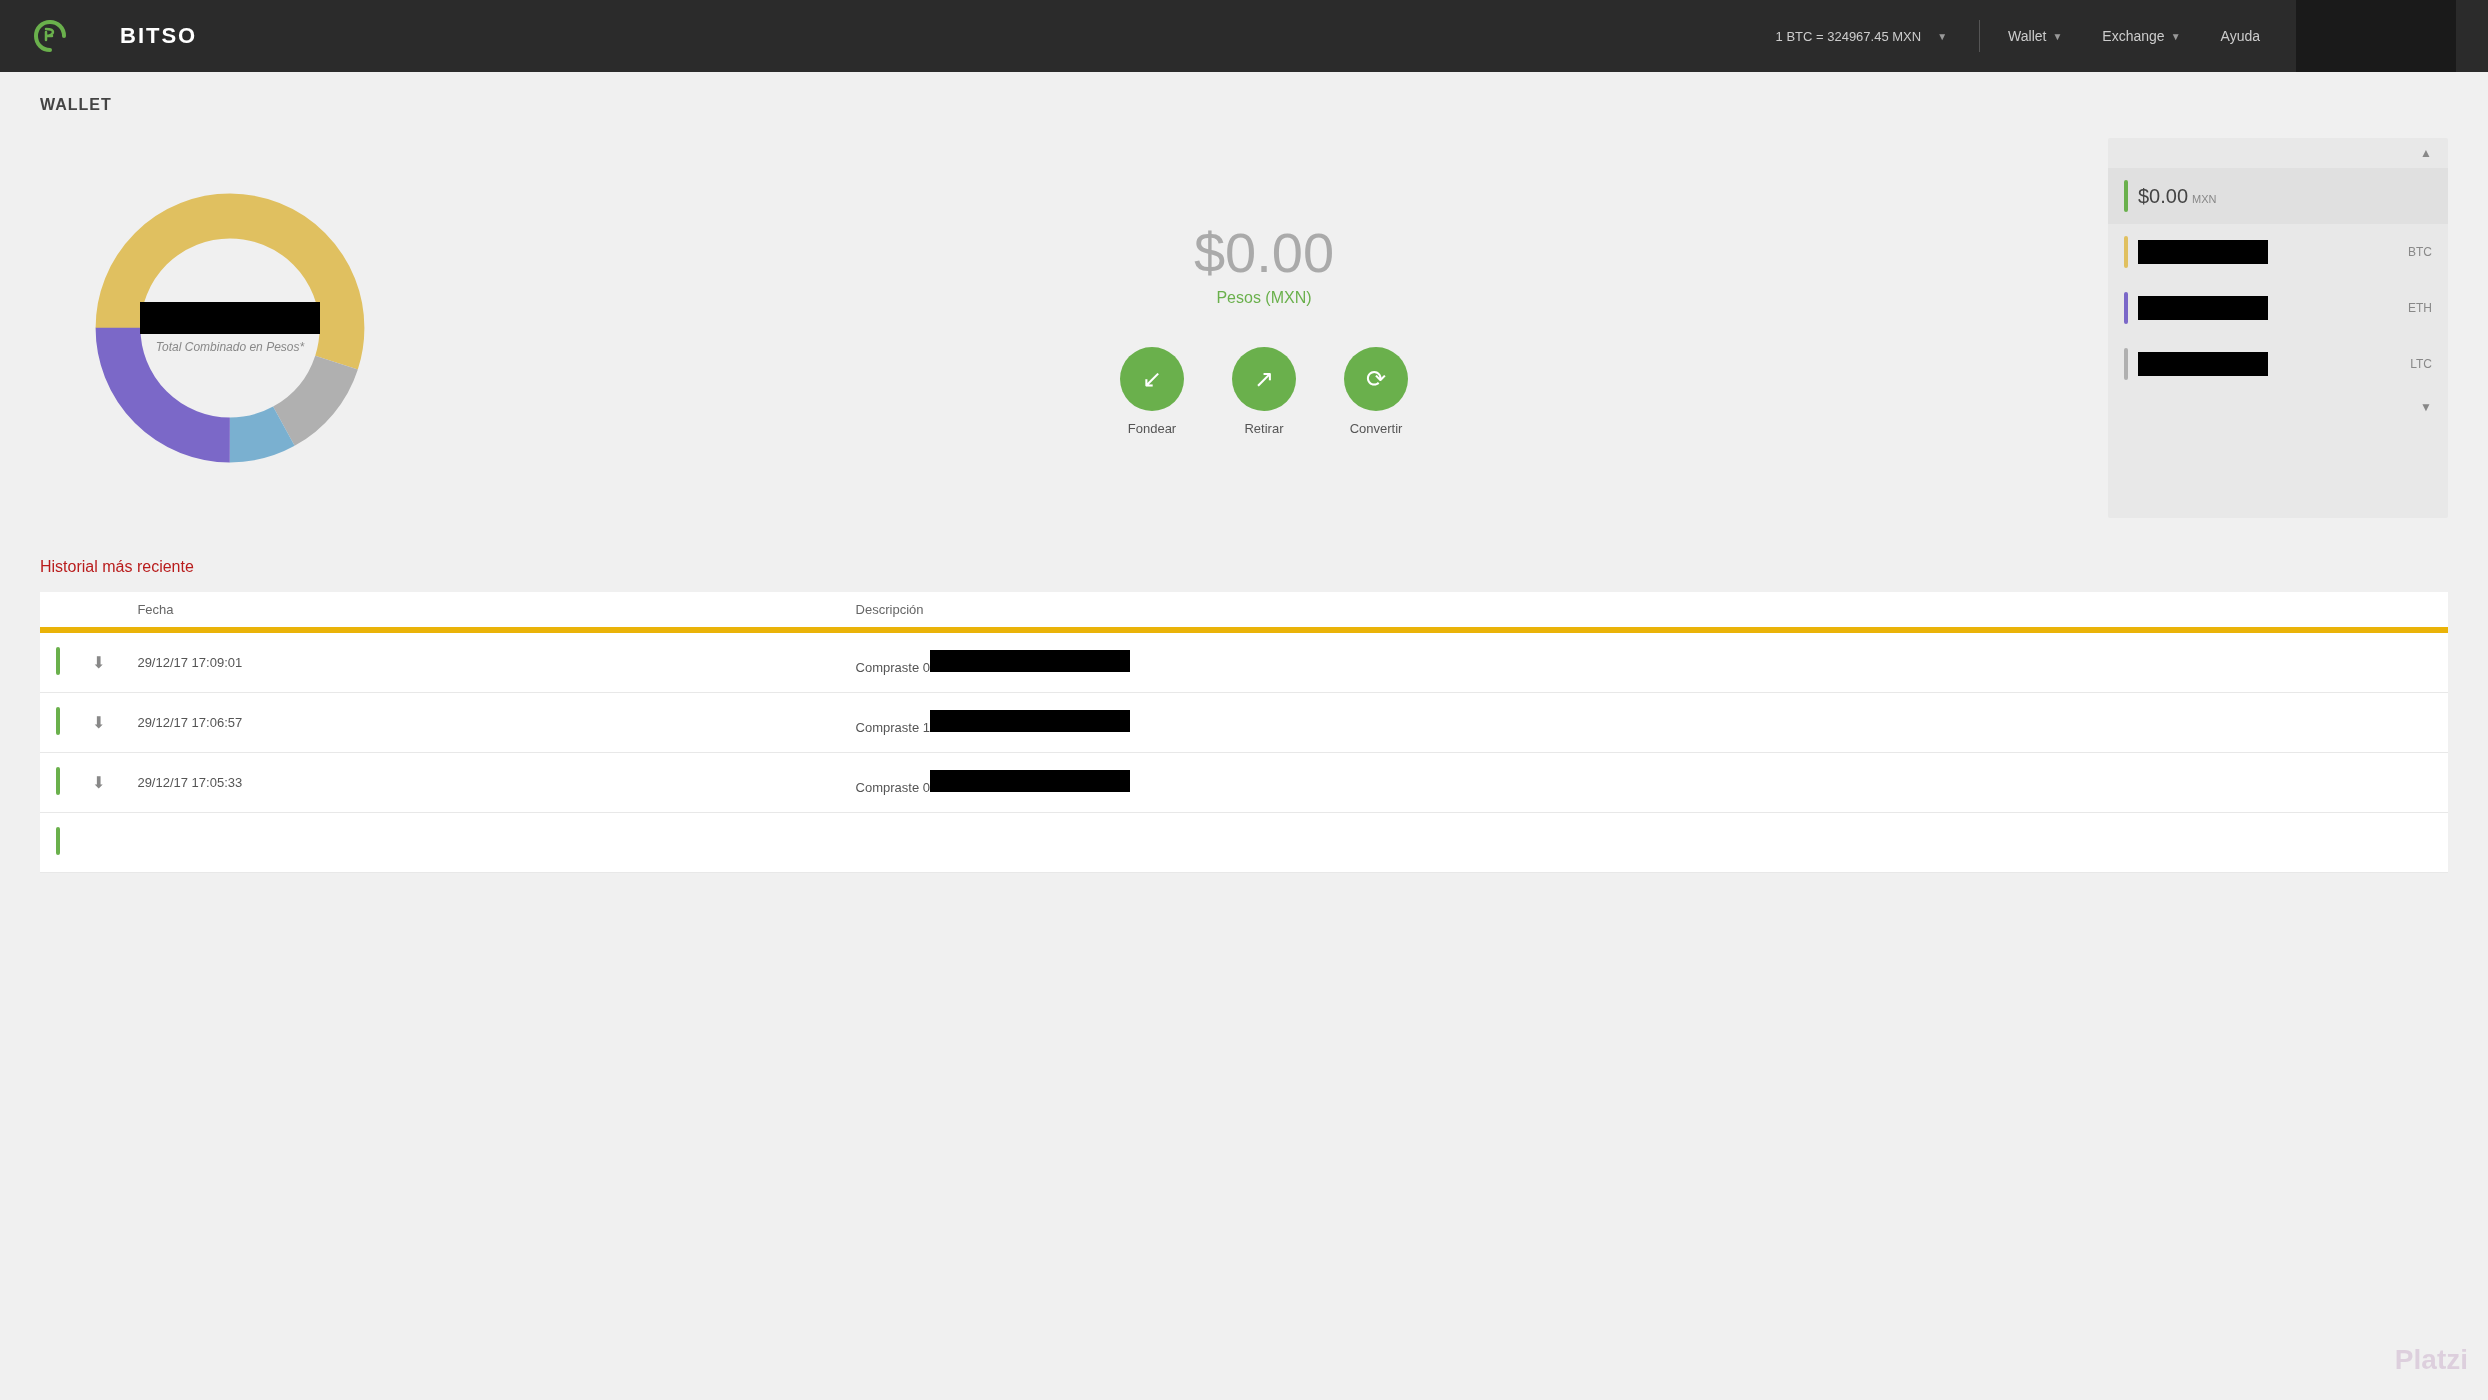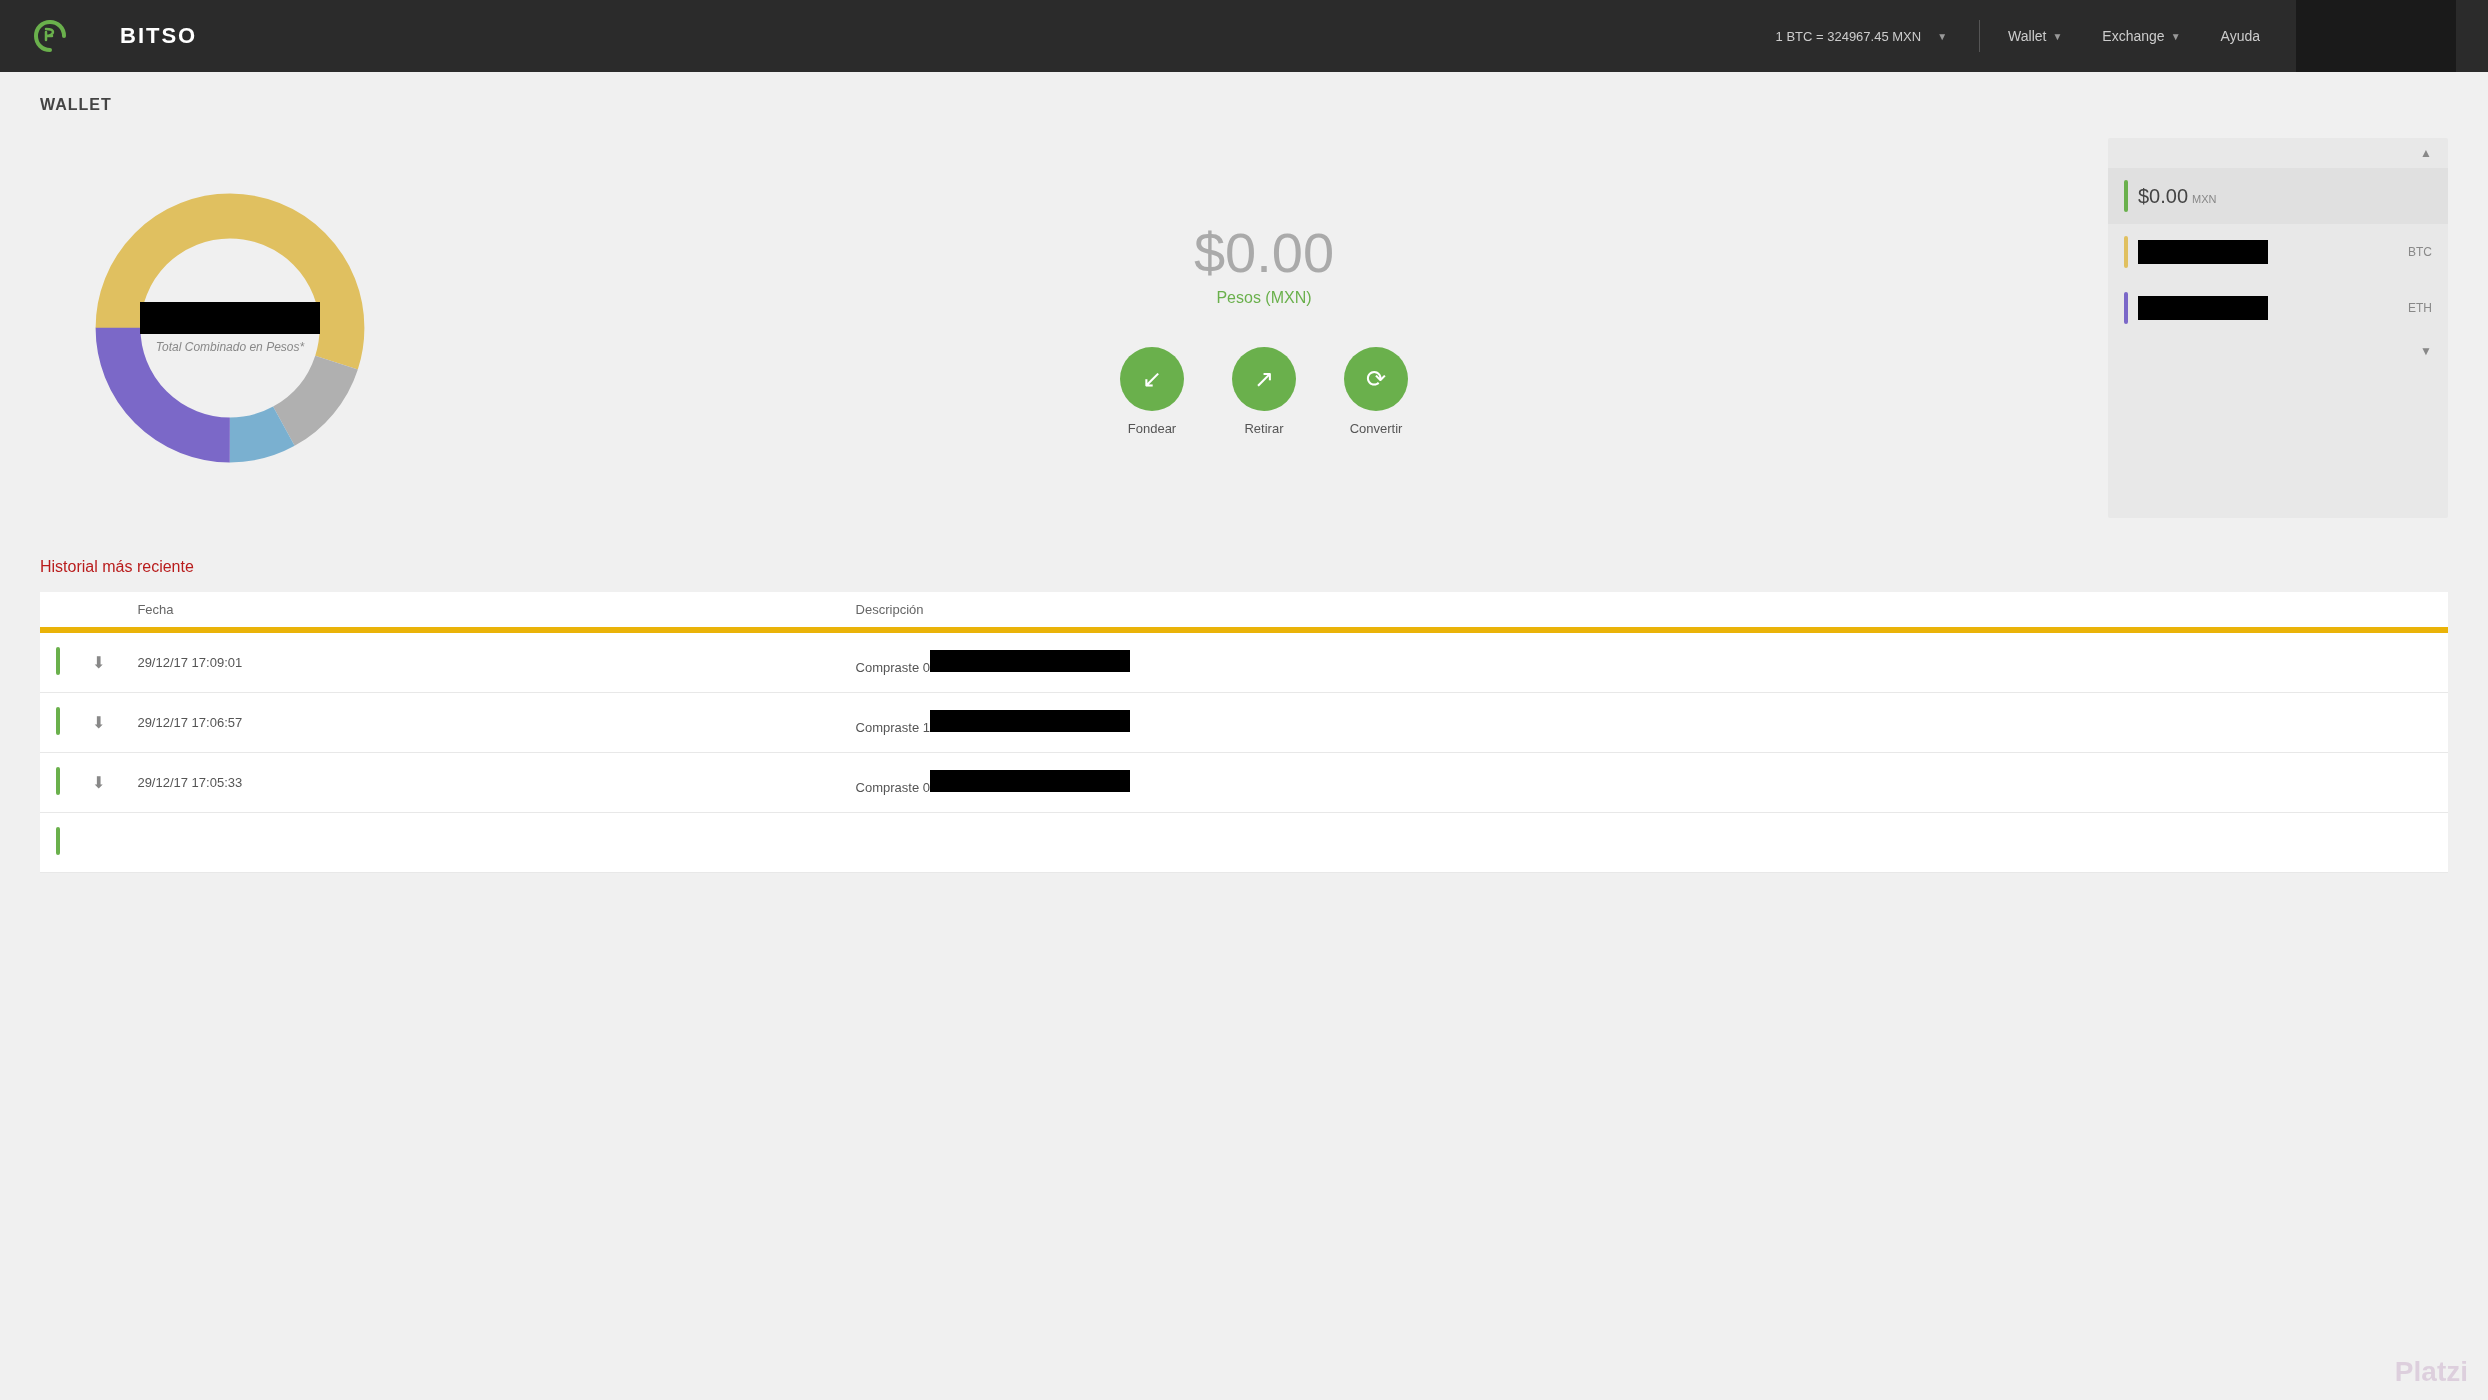--- a/index.html
+++ b/index.html
@@ -296,21 +296,21 @@
     }
 
     
     .donut-svg {
       width: 320px;
       height: 320px;
     }
 
     .platzi-watermark {
       position: fixed;
-      bottom: 12px;
+      bottom: 24px;
       right: 20px;
       opacity: 0.15;
       font-size: 28px;
       color: #701a75;
       font-weight: 700;
     }
   </style>
 </head>
 <body>
 
@@ -405,20 +405,25 @@
         <span class="balance-currency-tag">BTC</span>
       </div>
 
       <div class="balance-item">
         <div class="balance-color-bar" style="background:#7b68c8;"></div>
         <div class="balance-redacted"></div>
         <span class="balance-currency-tag">ETH</span>
       </div>
 
 
+      <div class="balance-item">
+        <div class="balance-color-bar" style="background:#b0b0b0;"></div>
+        <div class="balance-redacted"></div>
+        <span class="balance-currency-tag">LTC</span>
+      </div>
 
 
       <div class="scroll-arrow">▼</div>
     </div>
 
   </div>
 
   <div class="history-section">
     <h2 class="history-title">Historial más reciente</h2>
     <table class="history-table">

